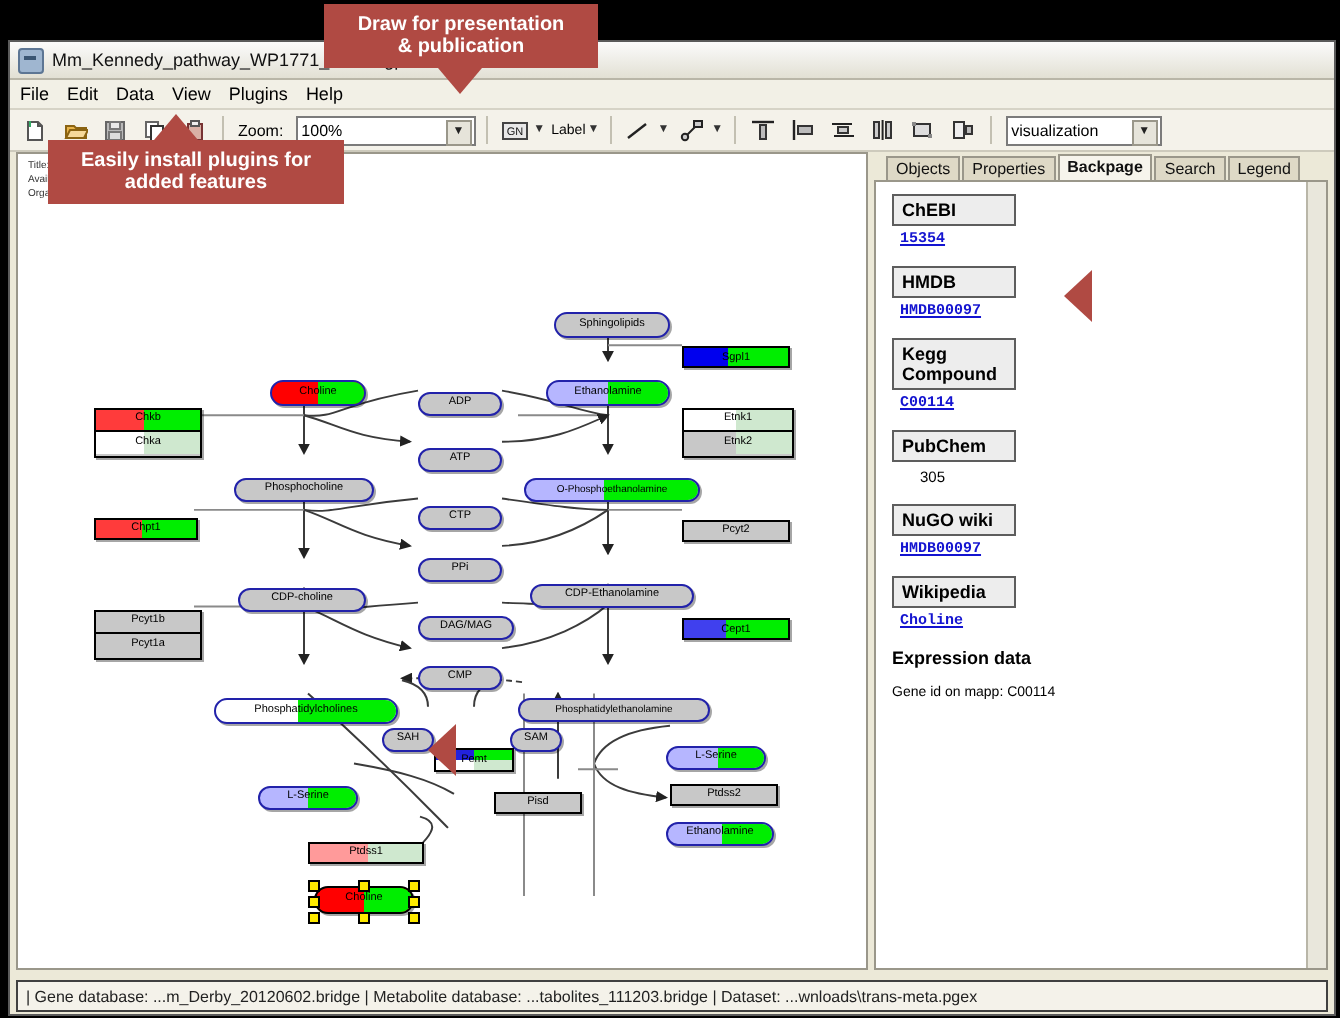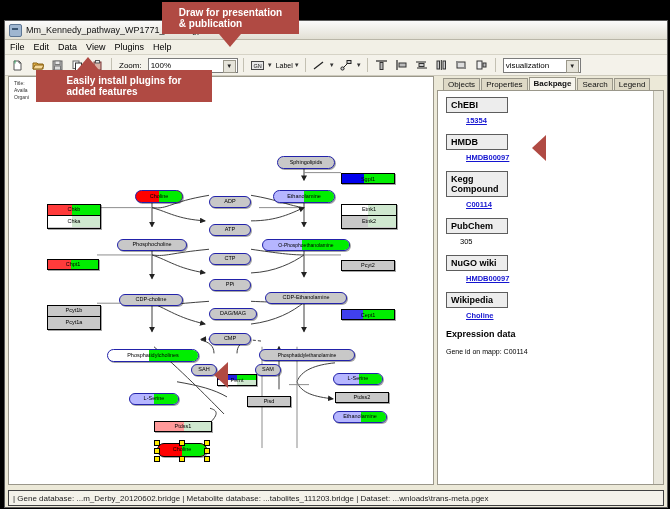--- a/index.html
+++ b/index.html
@@ -65,33 +65,33 @@
   .pwtitle{position:absolute;left:5px;top:3px;font-size:5px;color:#333;line-height:7px;}
 
   
   .tabs{display:flex;align-items:flex-end;height:14px;gap:1px;padding-left:6px;background:#ece9d8;}
   .tab{font-size:8px;padding:1px 4px 1px;border:1px solid #9a978a;border-bottom:none;background:#ded9c6;color:#111;}
   .tab.active{background:#f6f4ec;padding-bottom:2px;font-weight:bold;}
   .panel{flex:1;border:1px solid #9a978a;background:#fff;position:relative;overflow:hidden;
          padding:6px 0 0 8px;}
   .dbhead{width:62px;border:1px solid #5d5d5d;background:#ededed;font-size:9px;font-weight:bold;
           color:#000;padding:2px 4px;margin-bottom:3px;box-sizing:border-box;}
-  .dblink{font-size:7.5px;color:#1414d0;text-decoration:underline;margin:0 0 9px 20px;display:block;font-weight:bold;}
+  .dblink{font-size:7.5px;color:#1414d0;text-decoration:underline;margin:0 0 9px 4px;display:block;font-weight:bold;font-family:Liberation Mono, monospace;}
   .dbplain{font-size:7.5px;color:#000;margin:0 0 9px 14px;display:block;}
   .exprhead{font-size:9px;font-weight:bold;color:#000;margin:2px 0 9px 0;}
   .geneid{font-size:7px;color:#000;margin-bottom:2px;}
   table.expr{border-collapse:collapse;margin-left:2px;}
   table.expr td{border:1px solid #7d7d7d;font-size:7.5px;font-weight:bold;text-align:center;
                 padding:2px 3px;height:10px;color:#000;}
   table.expr td.k{width:52px;}
   table.expr td.v{width:48px;}
   .vscroll{position:absolute;right:0;top:0;bottom:0;width:9px;background:#e9e7dc;border-left:1px solid #b9b6a8;}
 
   
-  .callout{position:absolute;background:#b04a43;color:#fff;font-weight:bold;text-align:left;
+  .callout{position:absolute;background:#b04a43;color:#fff;font-weight:bold;text-align:center;
            display:flex;align-items:center;justify-content:center;line-height:1.15;
            font-family:"Liberation Sans",sans-serif;}
   .arrowdown{position:absolute;width:0;height:0;border-left:11px solid transparent;border-right:11px solid transparent;
              border-top:13px solid #b04a43;}
   .arrowup{position:absolute;width:0;height:0;border-left:11px solid transparent;border-right:11px solid transparent;
              border-bottom:13px solid #b04a43;}
   .arrowleft{position:absolute;width:0;height:0;border-top:13px solid transparent;border-bottom:13px solid transparent;
              border-right:14px solid #b04a43;}
 </style>
 </head>
@@ -508,21 +508,21 @@
       <div class="statusinner">| Gene database: ...m_Derby_20120602.bridge | Metabolite database: ...tabolites_111203.bridge | Dataset: ...wnloads\trans-meta.pgex</div>
     </div>
   </div>
 
   <div class="callout" style="left:162px;top:2px;width:137px;height:32px;font-size:10px;">
     <span style="white-space:pre-line;">Draw for presentation
 &amp; publication</span>
   </div>
   <div class="arrowdown" style="left:219px;top:34px;"></div>
 
-  <div class="callout" style="left:36px;top:70px;width:176px;height:32px;font-size:10px;">
+  <div class="callout" style="left:24px;top:70px;width:148px;height:32px;font-size:10px;">
     <span style="white-space:pre-line;">Easily install plugins for
 added features</span>
   </div>
   <div class="arrowup" style="left:77px;top:57px;"></div>
 
   <div class="arrowleft" style="left:532px;top:135px;"></div>
 
   <div class="arrowleft" style="left:214px;top:362px;"></div>
 
 </div>

